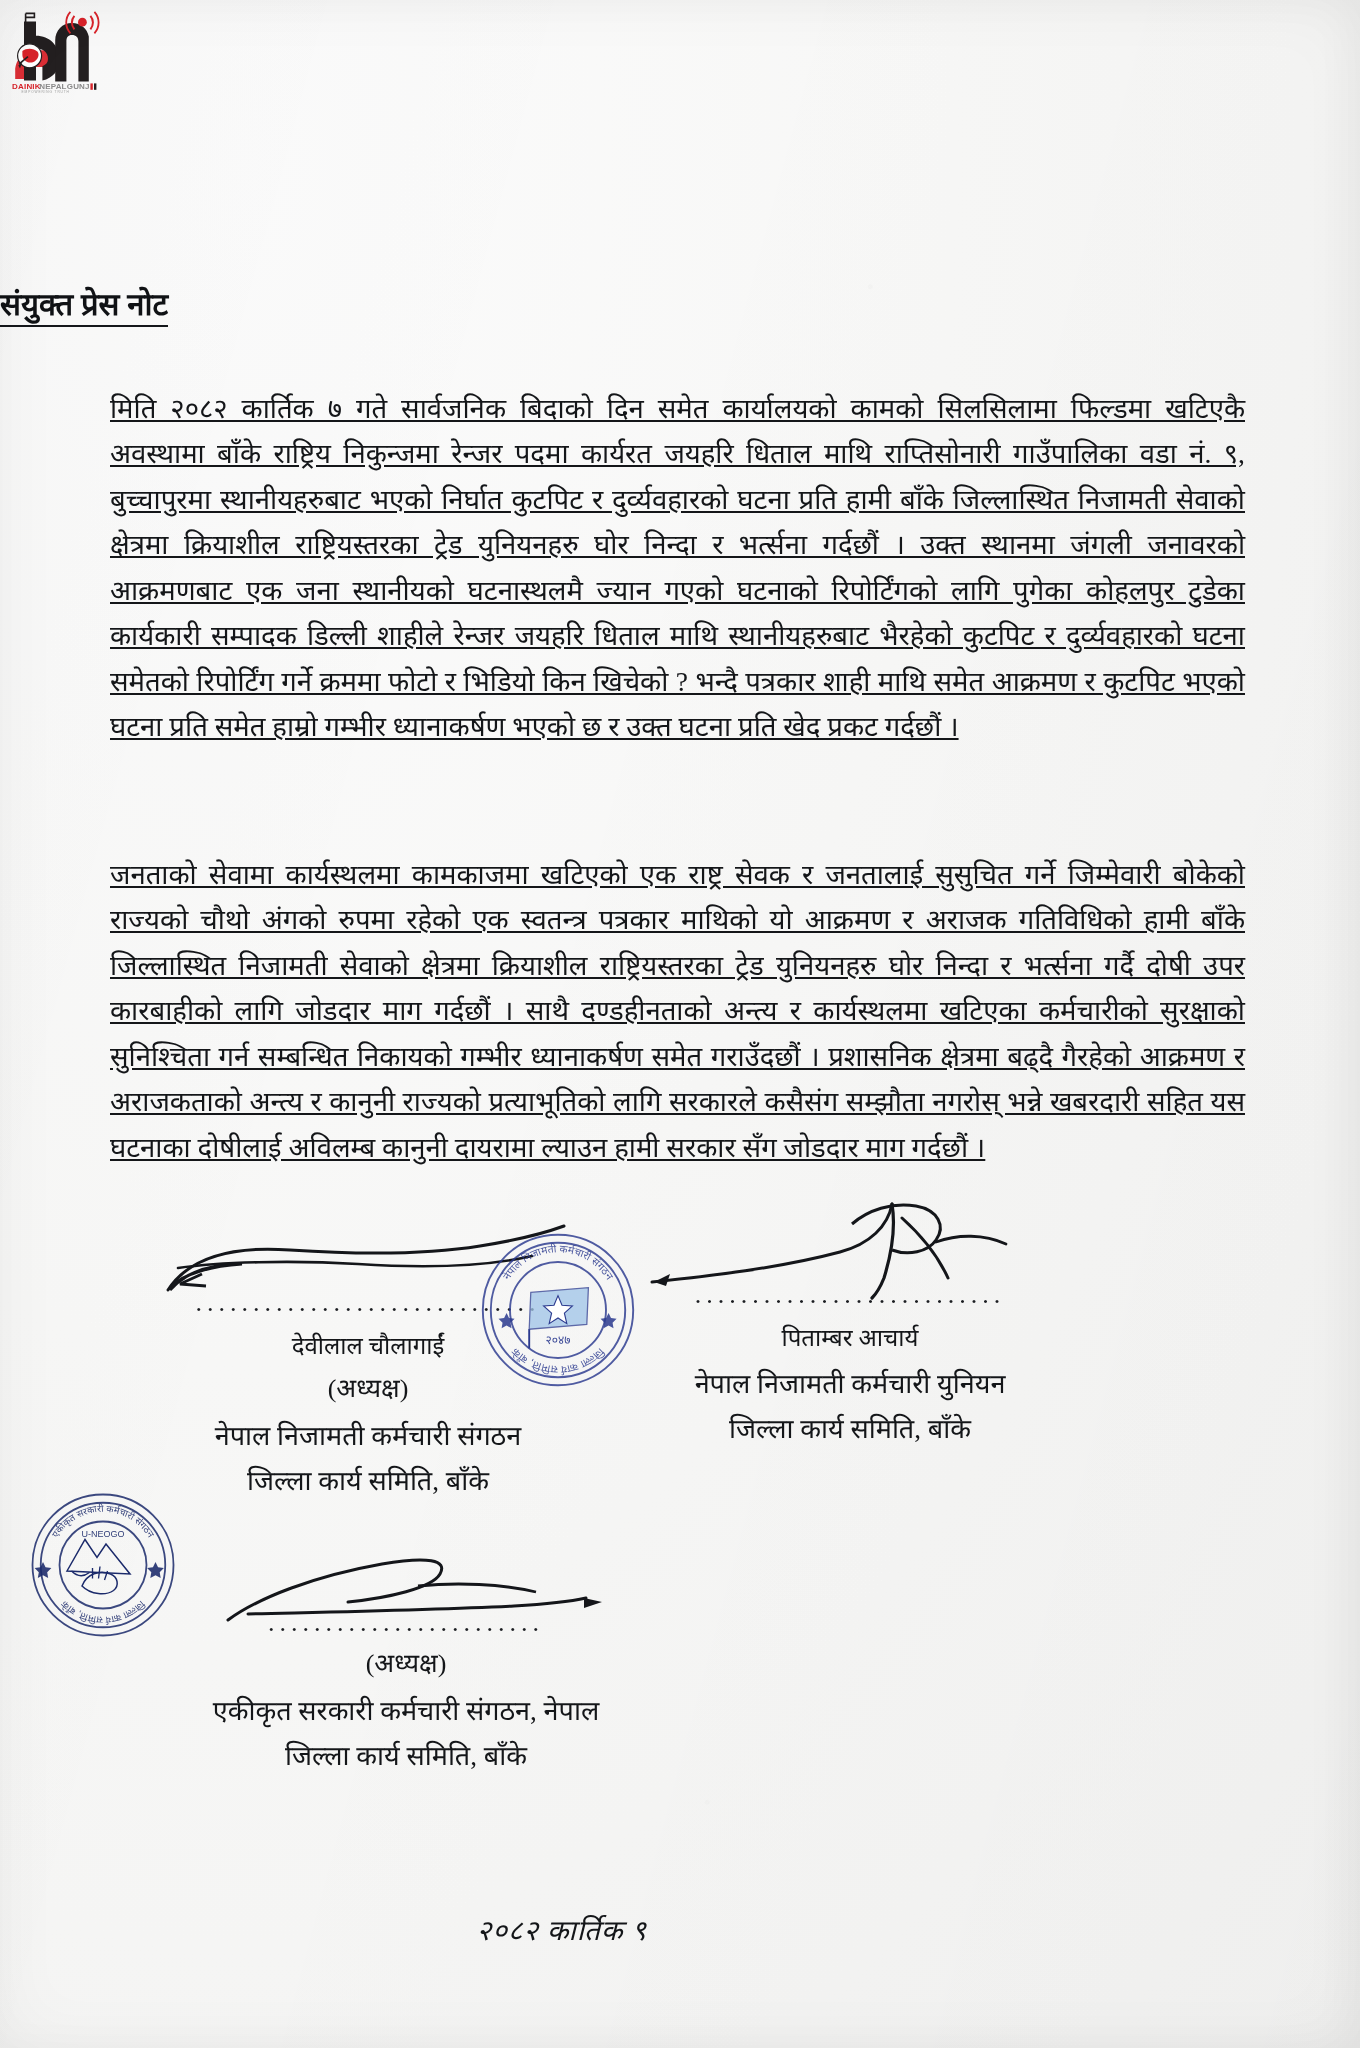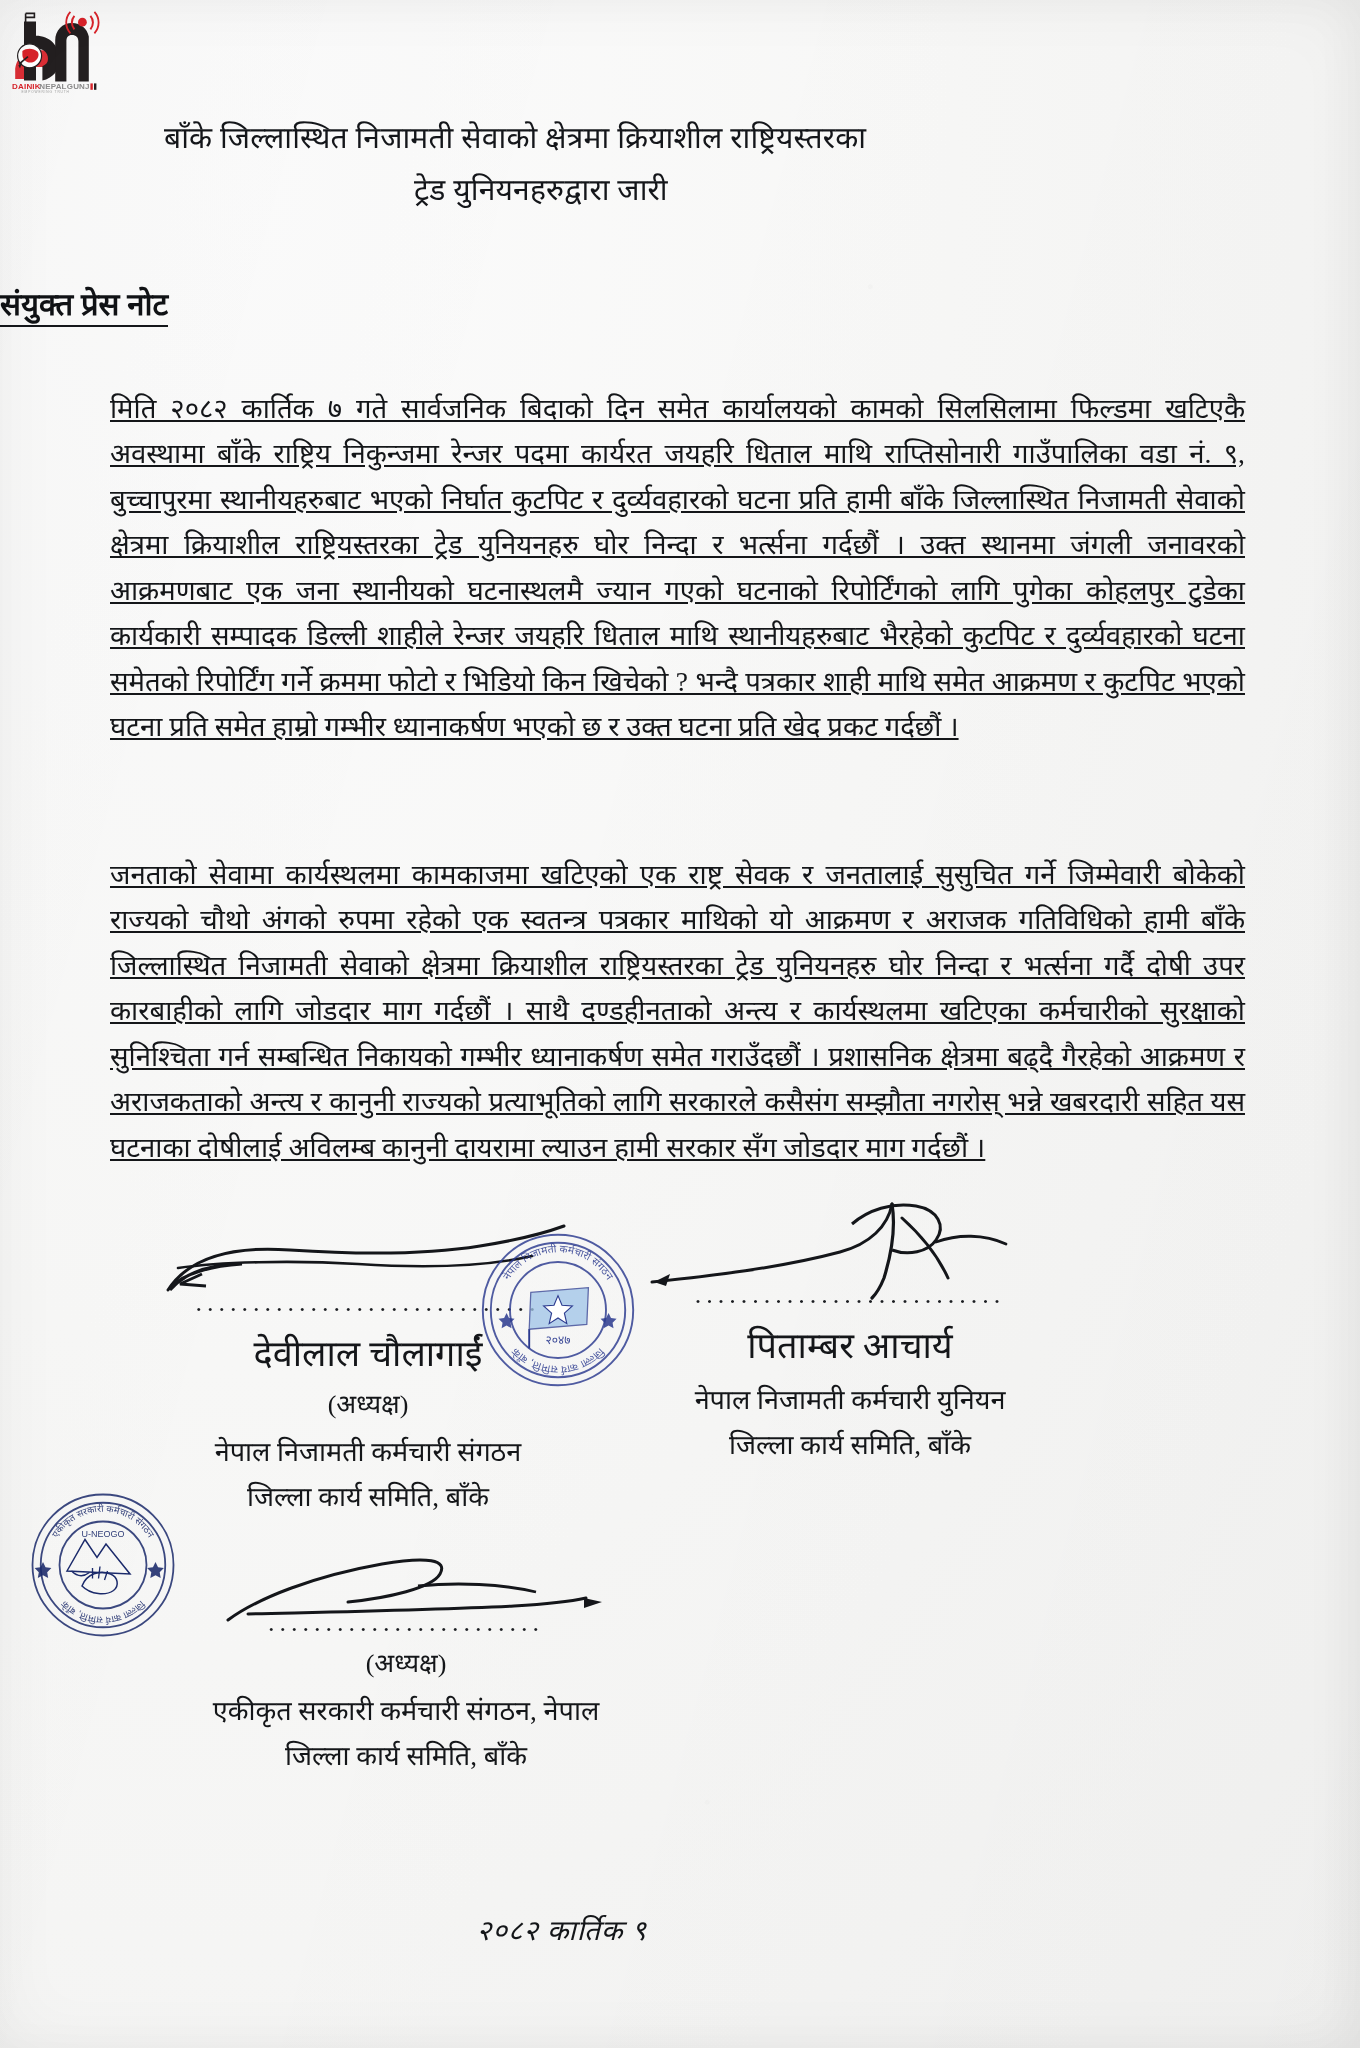--- a/index.html
+++ b/index.html
@@ -72,21 +72,21 @@
   }
   #para1{left:110px;top:358px;width:1135px;}
   #para2{left:110px;top:824px;width:1135px;}
 
   
   .sigblock{position:absolute;text-align:center;color:#141619;}
   .sig-dots{
     font-size:26px;letter-spacing:5px;color:#1b1d21;height:26px;line-height:26px;
     white-space:nowrap;overflow:hidden;
   }
-  .sig-name{font-size:36px;margin-top:12px;}
+  .sig-name{font-size:24px;margin-top:12px;}
   .sig-post{font-size:26px;margin-top:8px;}
   .sig-org{font-size:27px;margin-top:11px;}
   .sig-comm{font-size:27px;margin-top:8px;}
 
   #sig1{left:168px;top:1290px;width:400px;}
   #sig2{left:640px;top:1282px;width:420px;}
   #sig3{left:196px;top:1610px;width:420px;}
 
   .sig-scribble{
     position:absolute;pointer-events:none;
@@ -135,24 +135,20 @@
       <text x="10" y="196" font-family="'Liberation Sans',sans-serif" font-size="20" font-weight="bold" fill="#d8232a" letter-spacing="0.5">DAINIK</text>
       <text x="78" y="196" font-family="'Liberation Sans',sans-serif" font-size="20" font-weight="bold" fill="#8a8a8a" letter-spacing="0.5">NEPALGUNJ</text>
       <rect x="206" y="181" width="6" height="16" fill="#d8232a"></rect>
       <rect x="215" y="181" width="6" height="16" fill="#231f20"></rect>
       <text x="34" y="205" font-family="'Liberation Sans',sans-serif" font-size="8" fill="#9a9a9a" letter-spacing="2.2">EMPOWERING TRUTH</text>
     </svg>
   </div>
 
   <div class="doc">
 
-    <div class="heading">
-      <span class="l1">बाँके जिल्लास्थित निजामती सेवाको क्षेत्रमा क्रियाशील राष्ट्रियस्तरका</span>
-      <span class="l2">ट्रेड युनियनहरुद्वारा जारी</span>
-    </div>
 
     <div class="title">
       <span>संयुक्त प्रेस नोट</span>
     </div>
 
     <p class="para" id="para1">मिति २०८२ कार्तिक ७ गते सार्वजनिक बिदाको दिन समेत कार्यालयको कामको सिलसिलामा फिल्डमा खटिएकै अवस्थामा बाँके राष्ट्रिय निकुन्जमा रेन्जर पदमा कार्यरत जयहरि धिताल माथि राप्तिसोनारी गाउँपालिका वडा नं. ९, बुच्चापुरमा स्थानीयहरुबाट भएको निर्घात कुटपिट र दुर्व्यवहारको घटना प्रति हामी बाँके जिल्लास्थित निजामती सेवाको क्षेत्रमा क्रियाशील राष्ट्रियस्तरका ट्रेड युनियनहरु घोर निन्दा र भर्त्सना गर्दछौं । उक्त स्थानमा जंगली जनावरको आक्रमणबाट एक जना स्थानीयको घटनास्थलमै ज्यान गएको घटनाको रिपोर्टिंगको लागि पुगेका कोहलपुर टुडेका कार्यकारी सम्पादक डिल्ली शाहीले रेन्जर जयहरि धिताल माथि स्थानीयहरुबाट भैरहेको कुटपिट र दुर्व्यवहारको घटना समेतको रिपोर्टिंग गर्ने क्रममा फोटो र भिडियो किन खिचेको ? भन्दै पत्रकार शाही माथि समेत आक्रमण र कुटपिट भएको घटना प्रति समेत हाम्रो गम्भीर ध्यानाकर्षण भएको छ र उक्त घटना प्रति खेद प्रकट गर्दछौं ।</p>
     <p class="para" id="para2">जनताको सेवामा कार्यस्थलमा कामकाजमा खटिएको  एक राष्ट्र सेवक र जनतालाई सुसुचित गर्ने जिम्मेवारी बोकेको राज्यको चौथो अंगको रुपमा रहेको एक स्वतन्त्र पत्रकार माथिको यो आक्रमण र अराजक गतिविधिको हामी बाँके जिल्लास्थित निजामती सेवाको क्षेत्रमा क्रियाशील राष्ट्रियस्तरका ट्रेड युनियनहरु घोर निन्दा र भर्त्सना गर्दै दोषी उपर कारबाहीको लागि जोडदार माग गर्दछौं । साथै दण्डहीनताको अन्त्य र कार्यस्थलमा खटिएका कर्मचारीको सुरक्षाको सुनिश्चिता गर्न सम्बन्धित निकायको गम्भीर ध्यानाकर्षण समेत गराउँदछौं । प्रशासनिक क्षेत्रमा बढ्दै गैरहेको आक्रमण र अराजकताको अन्त्य र कानुनी राज्यको प्रत्याभूतिको लागि सरकारले कसैसंग सम्झौता नगरोस् भन्ने खबरदारी सहित यस घटनाका दोषीलाई अविलम्ब कानुनी दायरामा ल्याउन हामी सरकार सँग जोडदार माग गर्दछौं ।</p>
 
     <svg class="sig-scribble" style="left:150px;top:1212px;" width="420" height="96" viewBox="0 0 420 96" xmlns="http://www.w3.org/2000/svg">
       <path d="M18 78 C40 44 86 34 140 38 C200 42 268 44 330 34 C362 29 392 22 414 14" stroke="#14161a" stroke-width="3" fill="none" stroke-linecap="round"></path>

